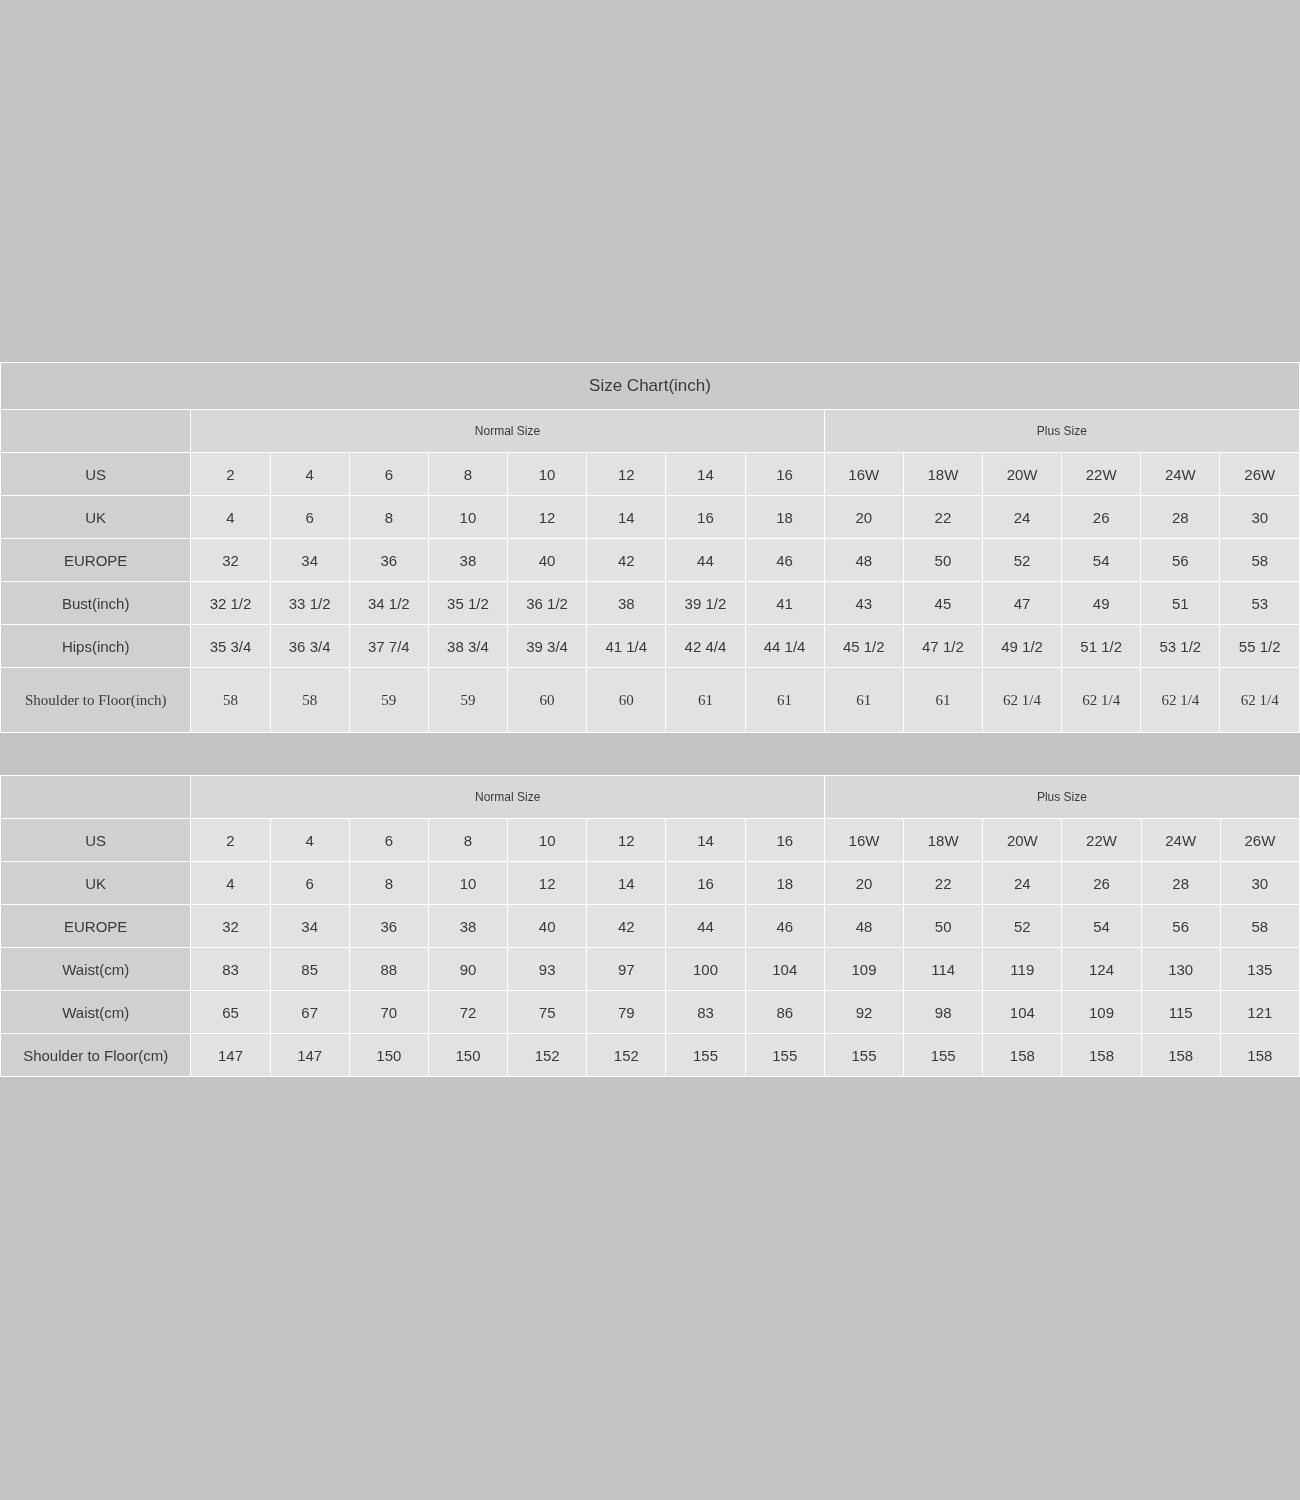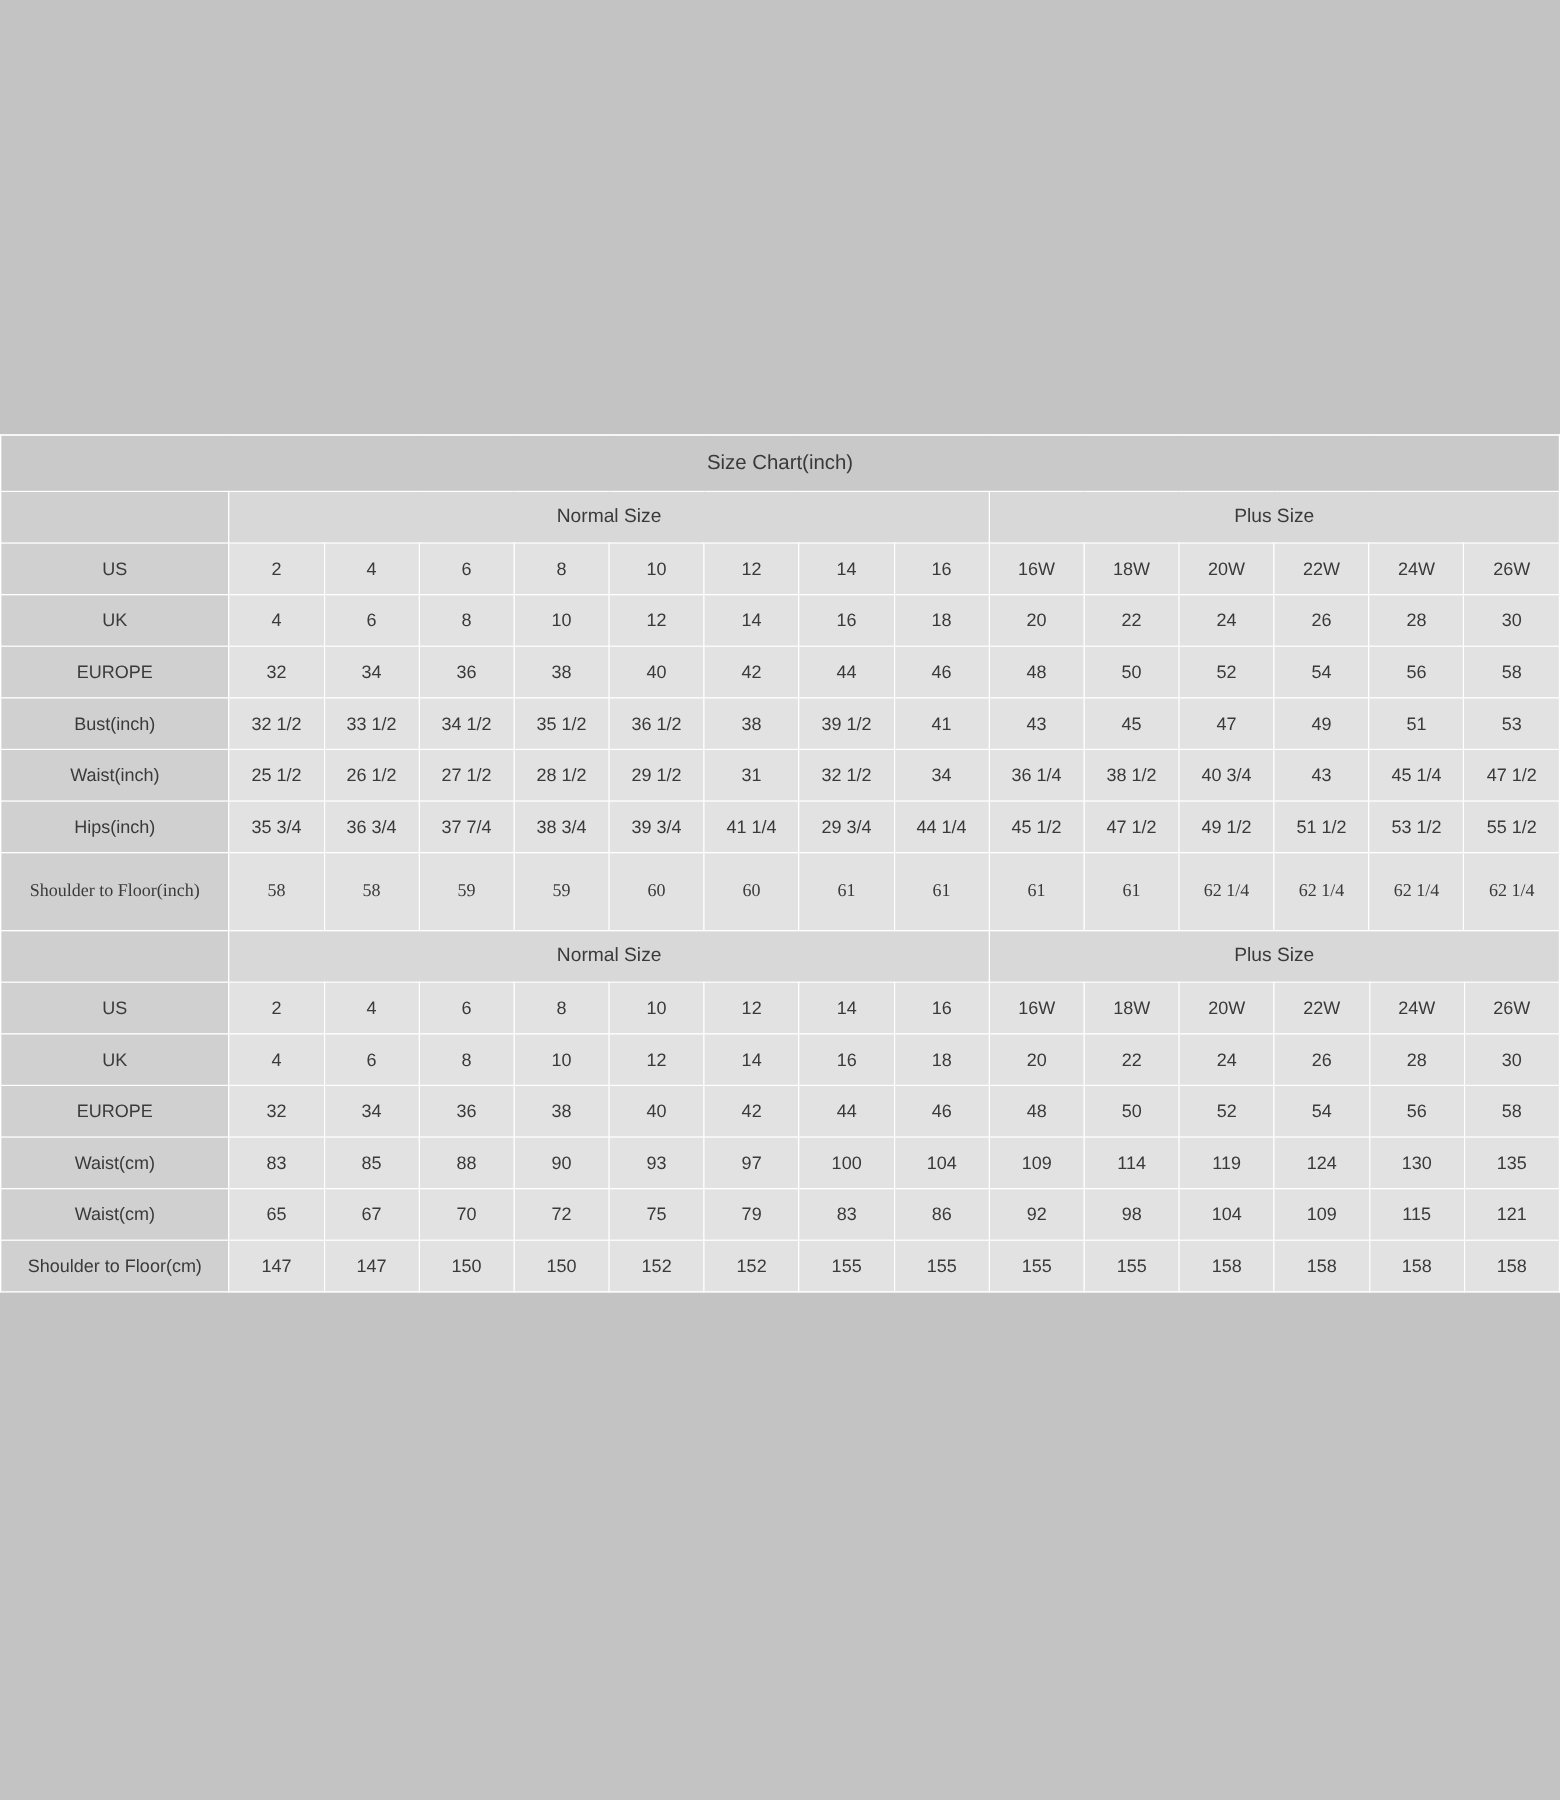--- a/index.html
+++ b/index.html
@@ -52,21 +52,21 @@
   .title-cell {
     background: #c9c9c9 !important;
     font-size: 17px;
     height: 44px;
     color: #333333;
   }
 
   
   .group-cell {
     background: #d8d8d8 !important;
-    font-size: 16px;
+    font-size: 12px;
     height: 40px;
   }
   .group-corner {
     background: #cfcfcf !important;
   }
 
   
   .row-label {
     background: #d0d0d0 !important;
     font-size: 15px;
@@ -188,47 +188,30 @@
           <td class="val">39 1/2</td>
           <td class="val">41</td>
           <td class="val plus">43</td>
           <td class="val plus">45</td>
           <td class="val plus">47</td>
           <td class="val plus">49</td>
           <td class="val plus">51</td>
           <td class="val plus">53</td>
         </tr>
 
-        <tr>
-          <td class="row-label">Waist(inch)</td>
-          <td class="val">25 1/2</td>
-          <td class="val">26 1/2</td>
-          <td class="val">27 1/2</td>
-          <td class="val">28 1/2</td>
-          <td class="val">29 1/2</td>
-          <td class="val">31</td>
-          <td class="val">32 1/2</td>
-          <td class="val">34</td>
-          <td class="val plus">36 1/4</td>
-          <td class="val plus">38 1/2</td>
-          <td class="val plus">40 3/4</td>
-          <td class="val plus">43</td>
-          <td class="val plus">45 1/4</td>
-          <td class="val plus">47 1/2</td>
-        </tr>
 
         <tr>
           <td class="row-label">Hips(inch)</td>
           <td class="val">35 3/4</td>
           <td class="val">36 3/4</td>
           <td class="val">37 7/4</td>
           <td class="val">38 3/4</td>
           <td class="val">39 3/4</td>
           <td class="val">41 1/4</td>
-          <td class="val">29 3/4</td>
+          <td class="val">42 4/4</td>
           <td class="val">44 1/4</td>
           <td class="val plus">45 1/2</td>
           <td class="val plus">47 1/2</td>
           <td class="val plus">49 1/2</td>
           <td class="val plus">51 1/2</td>
           <td class="val plus">53 1/2</td>
           <td class="val plus">55 1/2</td>
         </tr>
 
         <tr>

